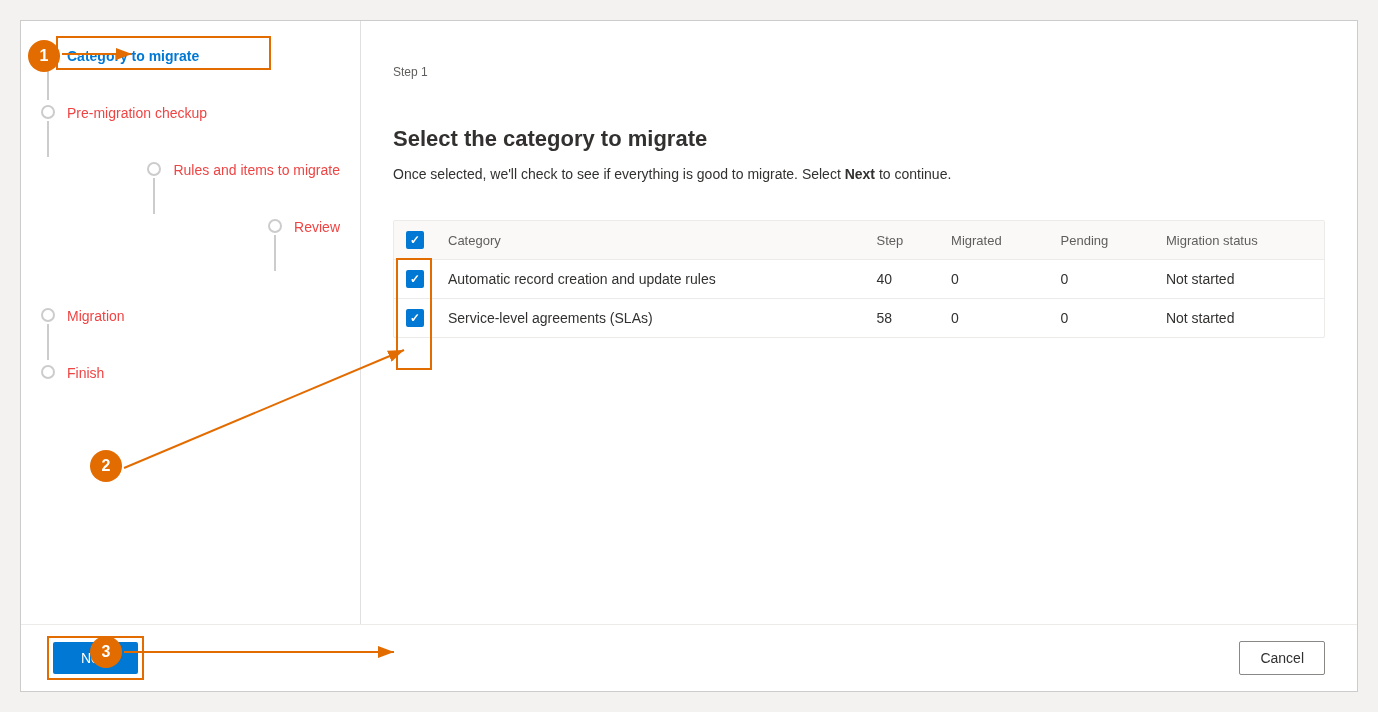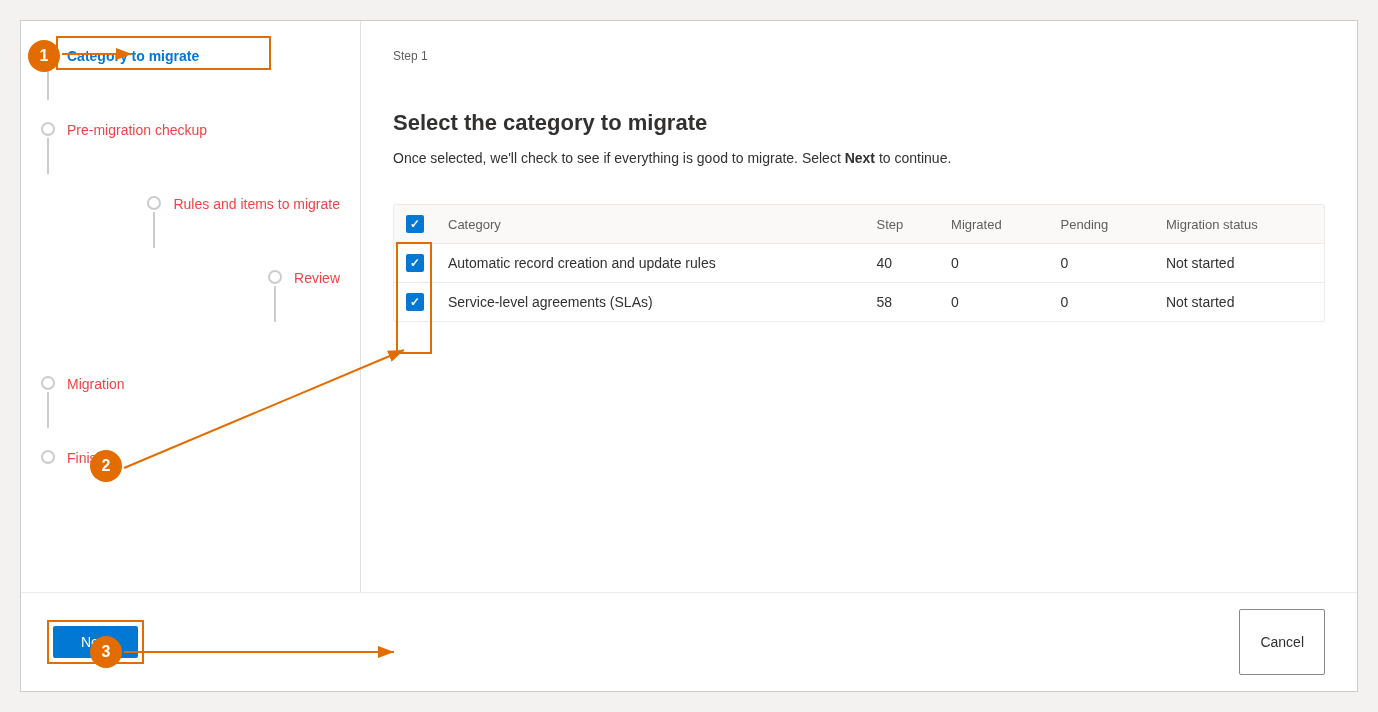--- a/index.html
+++ b/index.html
@@ -25,21 +25,21 @@
       display: flex;
       flex: 1;
     }
     
     .sidebar {
       width: 340px;
       border-right: 1px solid #e0e0e0;
       padding: 24px 20px;
       display: flex;
       flex-direction: column;
-      gap: 17px;
+      gap: 0;
     }
     .step-item {
       display: flex;
       align-items: flex-start;
       gap: 12px;
       position: relative;
     }
     .step-connector {
       display: flex;
       flex-direction: column;
@@ -84,21 +84,21 @@
       color: white;
       font-weight: bold;
       font-size: 16px;
       display: flex;
       align-items: center;
       justify-content: center;
     }
     
     .main-area {
       flex: 1;
-      padding: 28px 32px;
+      padding: 44px 32px;
       display: flex;
       flex-direction: column;
     }
     .step-indicator {
       font-size: 12px;
       color: #605e5c;
       margin-bottom: 6px;
     }
     .page-title {
       font-size: 22px;
@@ -191,21 +191,21 @@
       padding: 8px 28px;
       font-size: 14px;
       cursor: pointer;
       border-radius: 2px;
       font-family: 'Segoe UI', sans-serif;
     }
     .btn-cancel {
       background: #fff;
       color: #323130;
       border: 1px solid #8a8886;
-      padding: 24px 20px;
+      padding: 8px 20px;
       font-size: 14px;
       cursor: pointer;
       border-radius: 2px;
       font-family: 'Segoe UI', sans-serif;
     }
     
     .outer-wrapper {
       position: relative;
       width: 1338px;
     }

